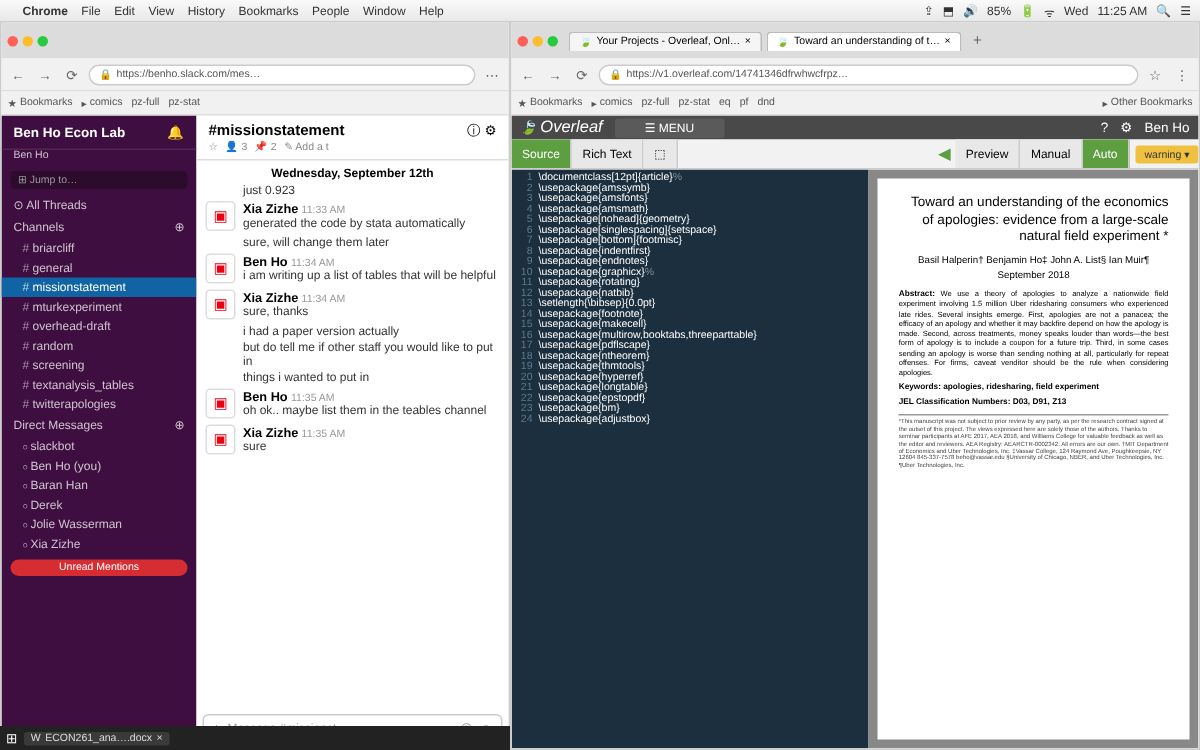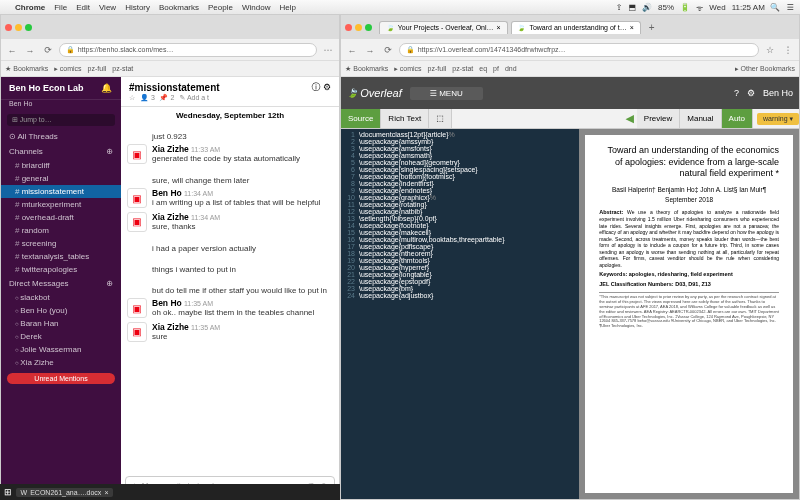--- a/index.html
+++ b/index.html
@@ -19,21 +19,21 @@
 .tab-add{padding:2px 5px;font-size:10px;color:#666}
 .addrbar{height:22px;background:#f1f1f1;display:flex;align-items:center;padding:0 4px;gap:4px;border-bottom:1px solid #ddd}
 .navbtn{width:14px;height:14px;display:flex;align-items:center;justify-content:center;color:#666;font-size:9px}
 .url{flex:1;background:#fff;border:1px solid #ccc;border-radius:10px;padding:2px 6px;font-size:7px;color:#555;display:flex;align-items:center;gap:3px;overflow:hidden;white-space:nowrap}
 .lock{color:#0a0}
 .bmbar{height:16px;background:#f1f1f1;display:flex;align-items:center;padding:0 4px;gap:6px;font-size:7px;color:#555;border-bottom:1px solid #ddd;overflow:hidden}
 .bm{display:flex;align-items:center;gap:2px;white-space:nowrap}
 .chrome-body{flex:1;display:flex;overflow:hidden}
 
 .slack{display:flex;width:100%;height:100%}
-.slack-side{width:120px;background:#3f0e40;color:#cfc3cf;display:flex;flex-direction:column;font-size:8px}
+.slack-side{width:130px;background:#3f0e40;color:#cfc3cf;display:flex;flex-direction:column;font-size:8px}
 .ws{padding:6px 8px;color:#fff;font-weight:bold;font-size:9px;display:flex;align-items:center;justify-content:space-between;border-bottom:1px solid #522653}
 .ws-sub{padding:0 8px 4px;font-size:7px;color:#cfc3cf}
 .jump{margin:3px 6px;background:#2c0b2d;border-radius:3px;padding:2px 5px;font-size:7px;color:#999}
 .side-sec{padding:3px 8px;color:#cfc3cf}
 .side-h{display:flex;justify-content:space-between;align-items:center;padding:3px 8px;font-size:8px}
 .ch{padding:2px 8px 2px 14px;font-size:8px;cursor:pointer}
 .ch.active{background:#1164a3;color:#fff}
 .ch::before{content:"# ";opacity:.7}
 .dm{padding:2px 8px 2px 14px;font-size:8px}
 .dm::before{content:"○ ";font-size:6px}
@@ -46,25 +46,25 @@
 .date{text-align:center;font-size:8px;font-weight:bold;margin:2px 0}
 .msg{display:flex;gap:5px;margin:3px 0}
 .avatar{width:20px;height:20px;background:#eee;border-radius:3px;flex-shrink:0;display:flex;align-items:center;justify-content:center;font-size:10px}
 .av-x{background:#fff;border:1px solid #ddd;color:#e01}
 .av-b{background:#fff;border:1px solid #ddd;color:#e01}
 .msg-b{flex:1}
 .msg-h{font-size:8px}
 .msg-h b{font-size:8.5px}
 .msg-h span{color:#999;font-size:7px}
 .msg-t{font-size:8px;color:#333;line-height:1.3}
-.msg-cont{margin-left:25px;font-size:8px;color:#333;margin-top:12px}
+.msg-cont{margin-left:25px;font-size:8px;color:#333;margin-top:2px}
 .compose{margin:4px;border:1px solid #ccc;border-radius:4px;padding:4px 6px;display:flex;align-items:center;gap:5px;font-size:8px;color:#999}
 
 .ol{display:flex;flex-direction:column;width:100%;height:100%}
-.ol-top{height:32px;background:#494949;display:flex;align-items:center;padding:0 6px;gap:8px;color:#fff}
+.ol-top{height:16px;background:#494949;display:flex;align-items:center;padding:0 6px;gap:8px;color:#fff}
 .ol-logo{font-size:11px;font-style:italic;display:flex;align-items:center;gap:2px}
 .ol-logo::before{content:"🍃";font-size:9px}
 .ol-menu{font-size:8px;background:#5a5a5a;padding:2px 20px;border-radius:2px}
 .ol-top .right{margin-left:auto;display:flex;gap:8px;align-items:center}
 .ol-tool{height:20px;background:#f2f2f2;border-bottom:1px solid #ccc;display:flex;align-items:center}
 .ol-tabs{display:flex;height:100%}
 .ol-tab{padding:2px 7px;font-size:8px;border-right:1px solid #ccc;display:flex;align-items:center;background:#e8e8e8}
 .ol-tab.active{background:#5d9e40;color:#fff}
 .ol-tool .spacer{flex:1}
 .ol-tool .rtabs{display:flex}
@@ -216,22 +216,22 @@
                   </div>
                 </div>
                 <div class="msg">
                   <div class="avatar av-x">▣</div>
                   <div class="msg-b">
                     <div class="msg-h"><b>Xia Zizhe</b> <span>11:34 AM</span></div>
                     <div class="msg-t">sure, thanks</div>
                   </div>
                 </div>
                 <div class="msg-cont">i had a paper version actually</div>
+                <div class="msg-cont">but do tell me if other staff you would like to put in</div>
                 <div class="msg-cont">things i wanted to put in</div>
-                <div class="msg-cont">but do tell me if other staff you would like to put in</div>
                 <div class="msg">
                   <div class="avatar av-b">▣</div>
                   <div class="msg-b">
                     <div class="msg-h"><b>Ben Ho</b> <span>11:35 AM</span></div>
                     <div class="msg-t">oh ok.. maybe list them in the teables channel</div>
                   </div>
                 </div>
                 <div class="msg">
                   <div class="avatar av-x">▣</div>
                   <div class="msg-b">

